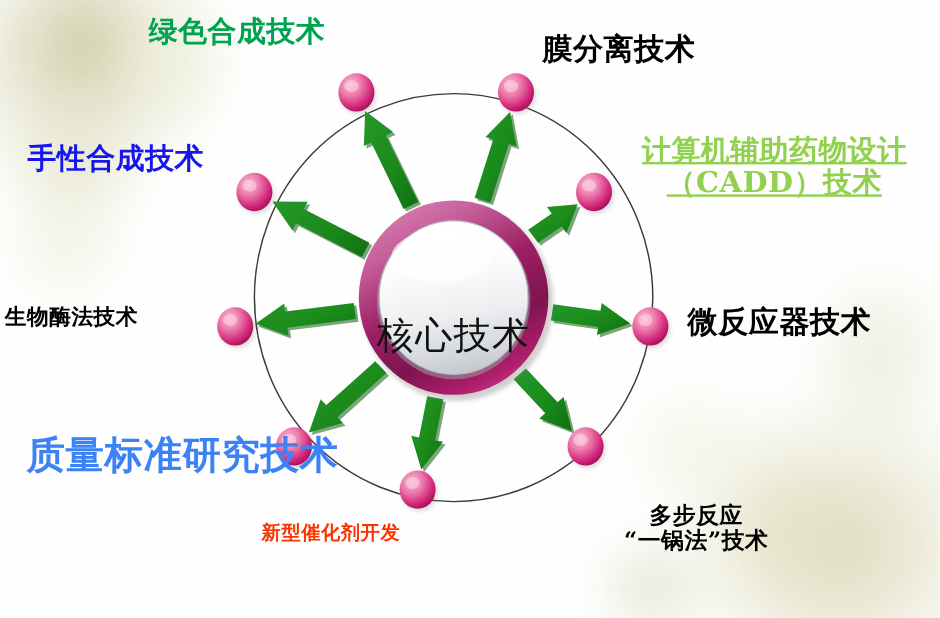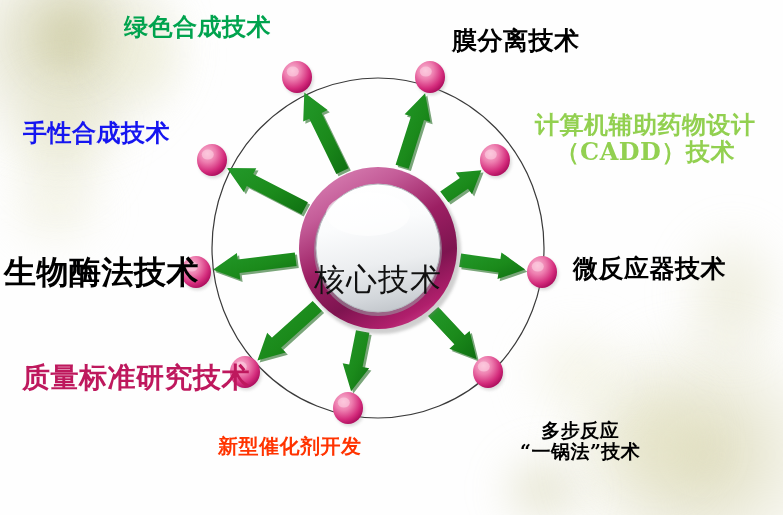--- a/index.html
+++ b/index.html
@@ -187,21 +187,21 @@
           <ellipse cx="207.8" cy="154.6" rx="6" ry="5" fill="#ffd5e6" opacity=".55"></ellipse>
         </g>
       </g>
   </svg>
 
   <div class="core-text" style="left:378px;top:248px;transform:translate(-50%,-50%);">核心技术</div>
 
   <div id="label-layer">
       <div class="label lbl-hei" style="left: 124px; top: 16px; color: rgb(0, 163, 78); font-size: 24px;"><div>绿色合成技术</div></div>
       <div class="label lbl-song" style="left: 452px; top: 27px; color: rgb(0, 0, 0); font-size: 25px;"><div>膜分离技术</div></div>
-      <div class="label lbl-song" style="left: 535px; top: 112px; color: rgb(146, 208, 80); font-size: 24px; text-align: center;"><div>计算机辅助药物设计</div><div>（CADD）技术</div></div>
+      <div class="label lbl-song" style="left: 535px; top: 112px; color: rgb(146, 208, 80); font-size: 24px; text-align: center; text-decoration: underline;"><div>计算机辅助药物设计</div><div>（CADD）技术</div></div>
       <div class="label lbl-song" style="left: 573px; top: 255px; color: rgb(0, 0, 0); font-size: 25px;"><div>微反应器技术</div></div>
       <div class="label lbl-song" style="left: 520px; top: 420px; color: rgb(0, 0, 0); font-size: 19px; text-align: center;"><div>多步反应</div><div>“一锅法”技术</div></div>
-      <div class="label lbl-hei" style="left: 218px; top: 437px; color: rgb(255, 51, 0); font-size: 20px; text-align: right;"><div>新型催化剂开发</div></div>
-      <div class="label lbl-hei" style="left: 22px; top: 364px; color: #be185d; font-size: 28px;"><div>质量标准研究技术</div></div>
-      <div class="label lbl-song" style="left: 4px; top: 255px; color: rgb(0, 0, 0); font-size: 32px;"><div>生物酶法技术</div></div>
+      <div class="label lbl-hei" style="left: 218px; top: 437px; color: rgb(255, 51, 0); font-size: 16px; text-align: right;"><div>新型催化剂开发</div></div>
+      <div class="label lbl-hei" style="left: 22px; top: 364px; color: #3b82f6; font-size: 32px;"><div>质量标准研究技术</div></div>
+      <div class="label lbl-song" style="left: 4px; top: 255px; color: rgb(0, 0, 0); font-size: 18px;"><div>生物酶法技术</div></div>
       <div class="label lbl-hei" style="left: 23px; top: 122px; color: rgb(21, 21, 240); font-size: 24px;"><div>手性合成技术</div></div>
     </div>
 </div>
 
 </body></html>

